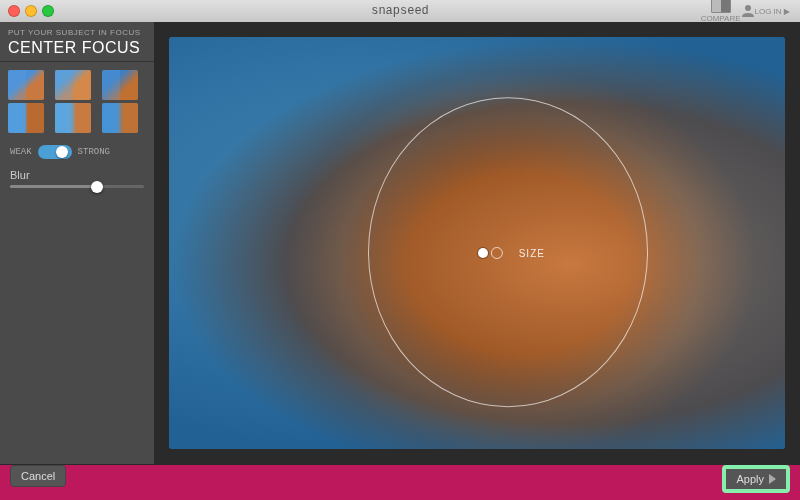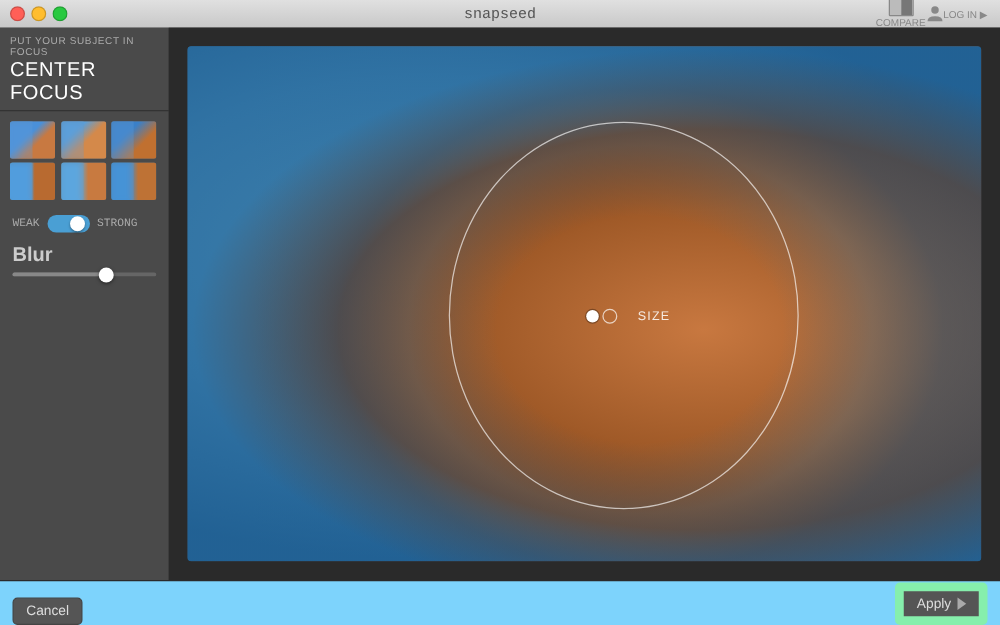--- a/index.html
+++ b/index.html
@@ -59,21 +59,21 @@
 
     
     .main {
       display: flex;
       flex: 1;
       overflow: hidden;
     }
 
     
     .sidebar {
-      width: 135px;
+      width: 154px;
       background: #4a4a4a;
       display: flex;
       flex-direction: column;
       flex-shrink: 0;
     }
 
     .sidebar-header {
       padding: 6px 8px 4px;
       border-bottom: 1px solid #333;
     }
@@ -173,24 +173,23 @@
       left: 18px;
       box-shadow: 0 1px 2px rgba(0,0,0,0.4);
     }
 
     
     .slider-section {
       padding: 4px 10px;
     }
 
     .slider-label {
-      font-size: 16px;
+      font-size: 11px;
       color: #ccc;
       margin-bottom: 4px;
-      font-weight: bold;
     }
 
     .slider-track {
       width: 100%;
       height: 3px;
       background: #666;
       border-radius: 2px;
       position: relative;
       margin-bottom: 10px;
     }
@@ -299,23 +298,23 @@
       width: 12px;
       height: 12px;
       border: 1px solid rgba(255,255,255,0.7);
       border-radius: 50%;
       display: inline-block;
     }
 
     
     .bottom-bar {
       height: 36px;
-      background: #7dd3fc;
-      display: flex;
-      align-items: flex-end;
+      background: #be185d;
+      display: flex;
+      align-items: flex-start;
       justify-content: space-between;
       padding: 0 10px;
       border-top: 1px solid #2a2a2a;
       flex-shrink: 0;
     }
 
     .cancel-btn {
       display: flex;
       align-items: center;
       gap: 5px;
@@ -326,21 +325,21 @@
       cursor: pointer;
       color: #ddd;
       font-size: 11px;
     }
 
     .apply-btn {
       display: flex;
       align-items: center;
       gap: 5px;
       background: #555;
-      border: 7px solid #86efac;
+      border: 4px solid #86efac;
       border-radius: 4px;
       padding: 4px 10px;
       cursor: pointer;
       color: #ddd;
       font-size: 11px;
     }
 
     .apply-arrow {
       width: 0;
       height: 0;

